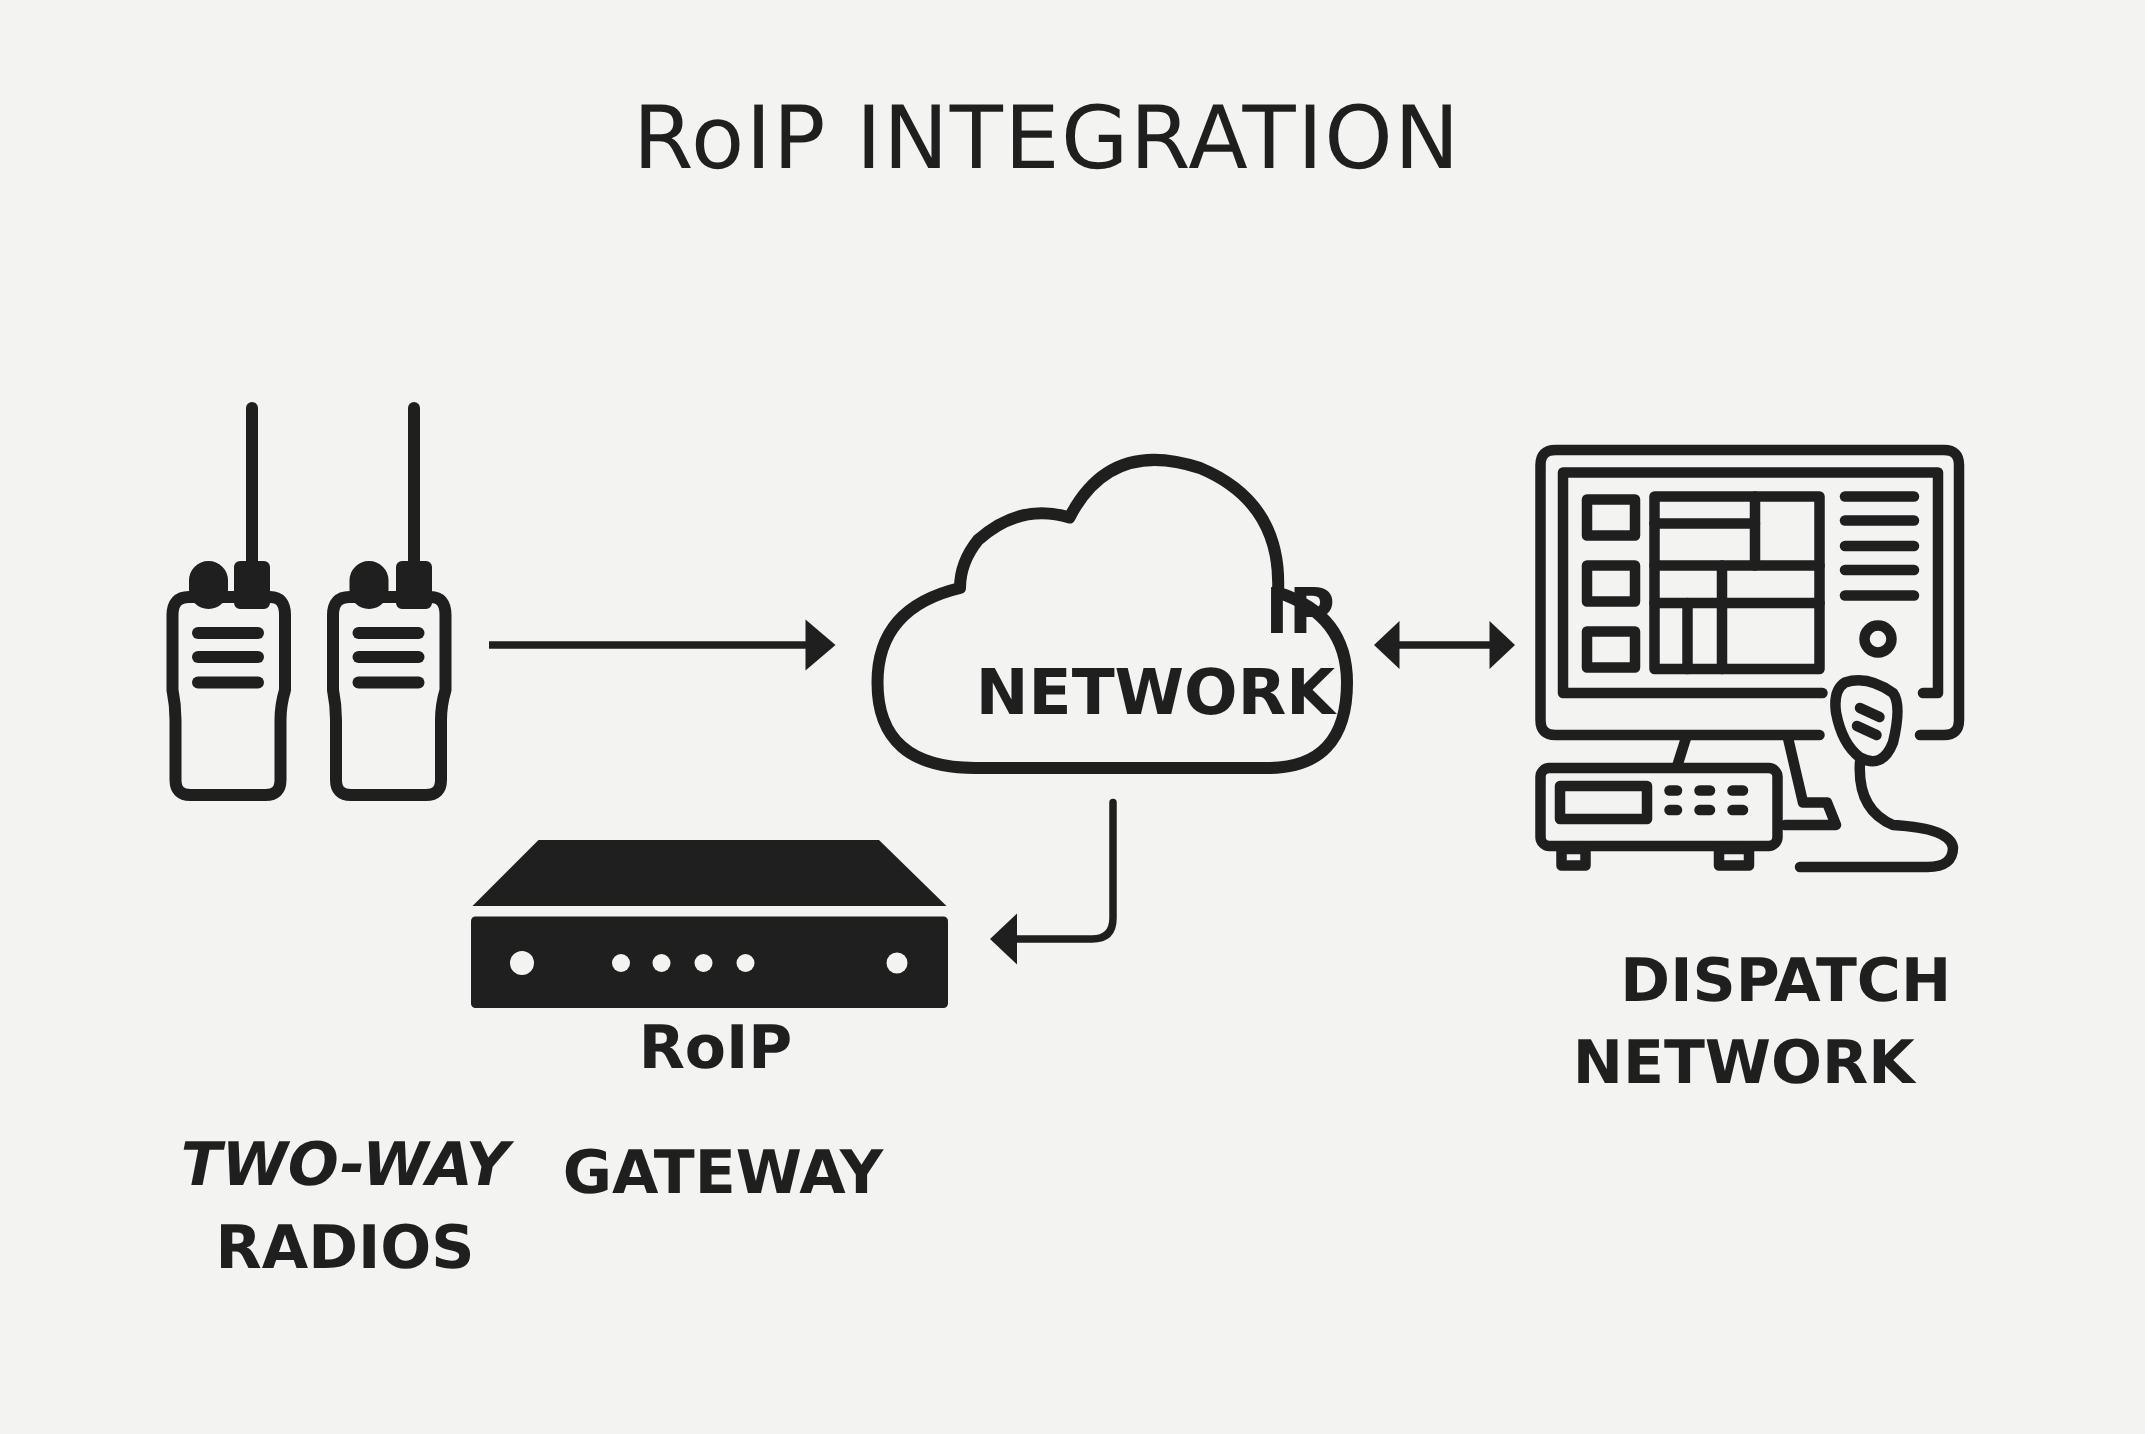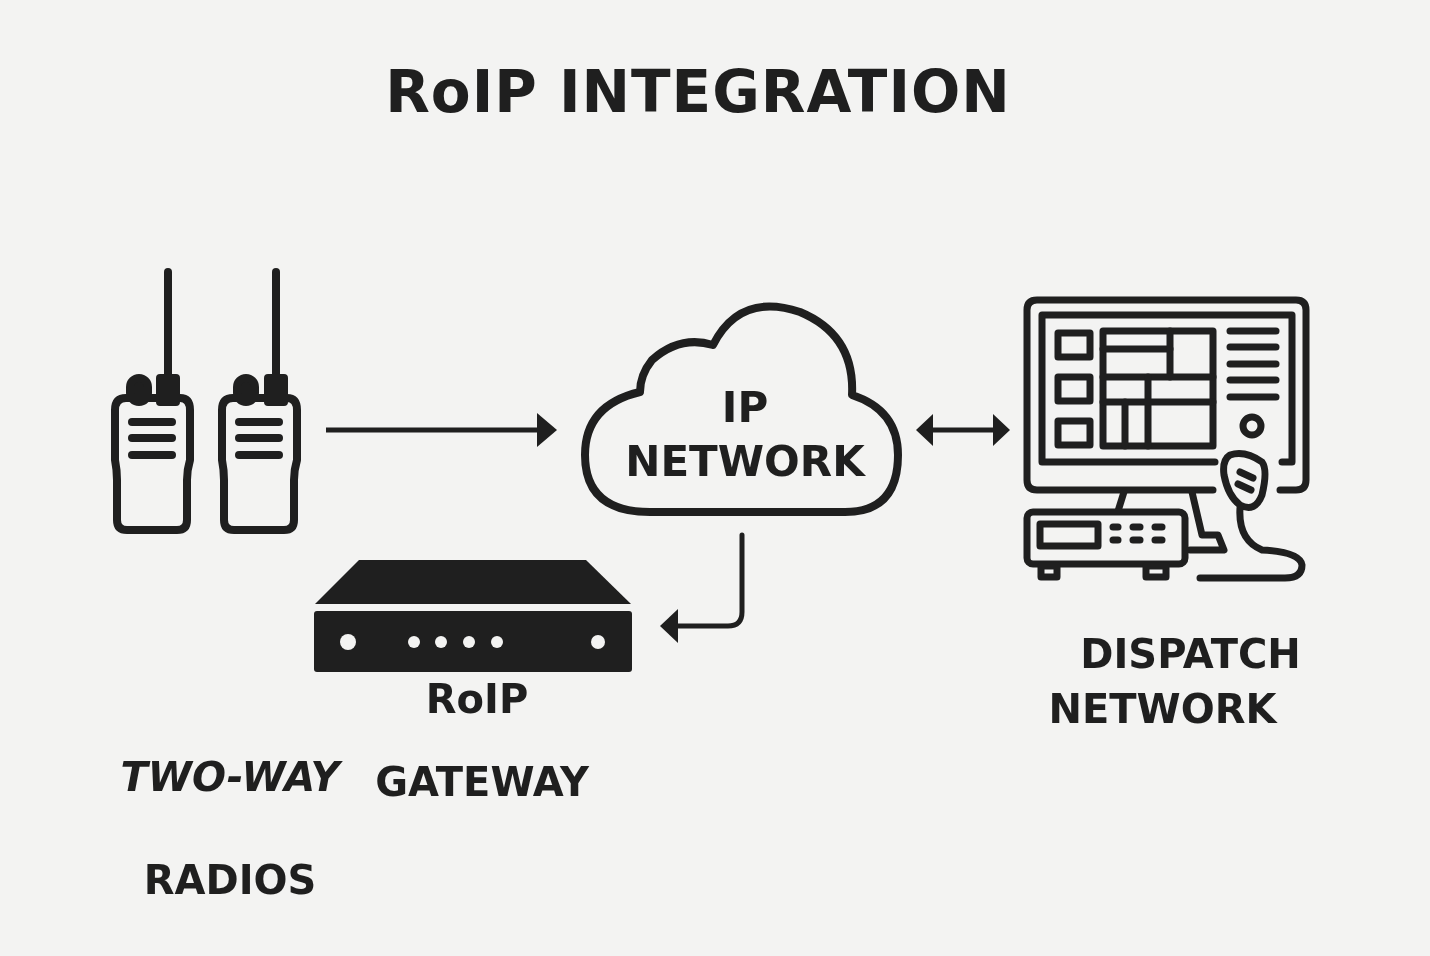--- a/index.html
+++ b/index.html
@@ -5,29 +5,29 @@
   html, body { margin: 0; padding: 0; }
   body {
     width: 1430px; height: 956px; overflow: hidden;
     background: #f3f3f2;
     font-family: "DejaVu Sans", "Liberation Sans", sans-serif;
     color: #1f1f1f;
     position: relative;
   }
   .title {
     position: absolute; left: 0; width: 1396px; top: 58px;
-    text-align: center; font-size: 58px; font-weight: bold; letter-spacing: 1px;
+    text-align: center; font-size: 58px; font-weight: normal; letter-spacing: 1px;
   }
   svg.canvas { position: absolute; left: 0; top: 0; }
   .lbl {
     position: absolute; font-weight: bold; font-size: 40px; line-height: 54px;
     text-align: center; white-space: nowrap;
   }
   .cloud-lbl {
-    position: absolute; left: 600px; width: 290px; text-align: center;
+    position: absolute; left: 600px; width: 290px; text-align: right;
     font-weight: bold; font-size: 42px; line-height: 56px;
   }
 </style>
 </head>
 <body>
 
 <div class="title">RoIP INTEGRATION</div>
 
 <svg class="canvas" width="1430" height="956" viewBox="0 0 1430 956">
   <defs>
@@ -121,19 +121,19 @@
     <line x1="1240" y1="472" x2="1253" y2="478"></line>
     <line x1="1238" y1="484" x2="1251" y2="490"></line>
     <path d="M1240,508 Q1238,540 1262,550 Q1300,552 1302,565 Q1302,578 1285,578 H1200"></path>
   </g>
 </svg>
 
 <div class="cloud-lbl" style="top:380px;">IP</div>
 <div class="cloud-lbl" style="top:434px;">NETWORK</div>
 
 <div class="lbl" style="left:100px; width:260px; top:750px;font-style:italic;">TWO-WAY</div>
-<div class="lbl" style="left:100px; width:260px; top:805px;margin-top:48px;">RADIOS</div>
+<div class="lbl" style="left:100px; width:260px; top:805px;">RADIOS</div>
 
 <div class="lbl" style="left:352px; width:250px; top:672px;">RoIP</div>
 <div class="lbl" style="left:357px; width:250px; top:755px;">GATEWAY</div>
 
 <div class="lbl" style="left:1058px; width:265px; top:627px;">DISPATCH</div>
 <div class="lbl" style="left:1030px; width:265px; top:682px;">NETWORK</div>
 
 </body></html>

